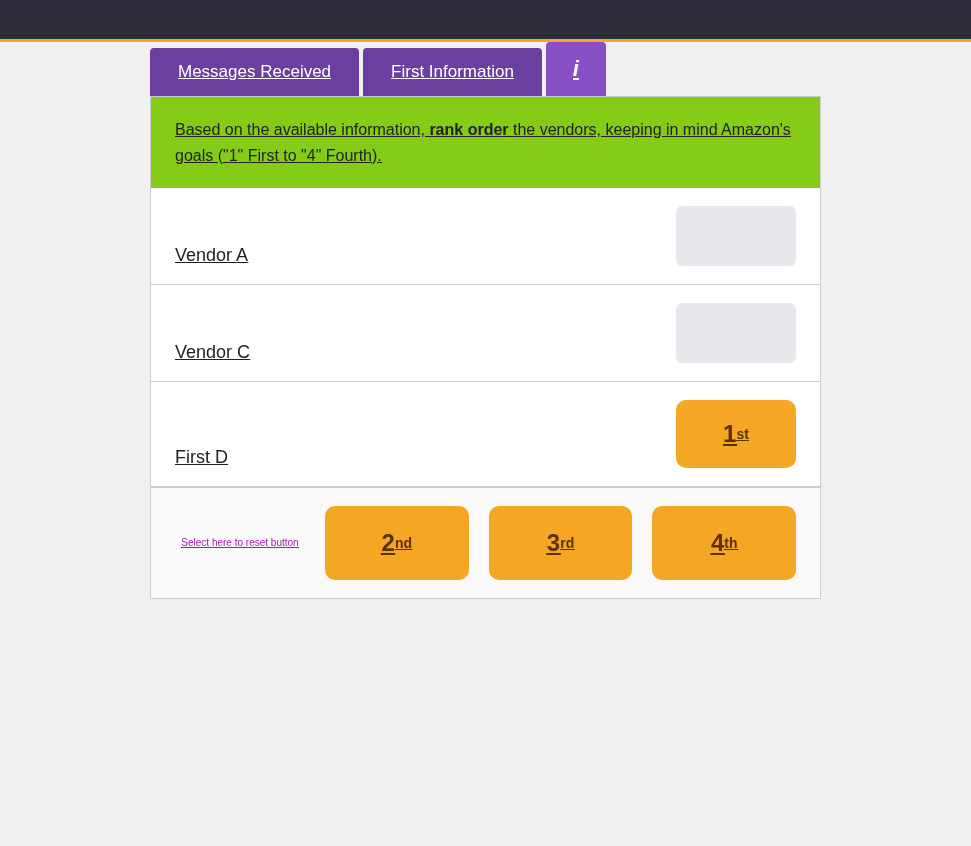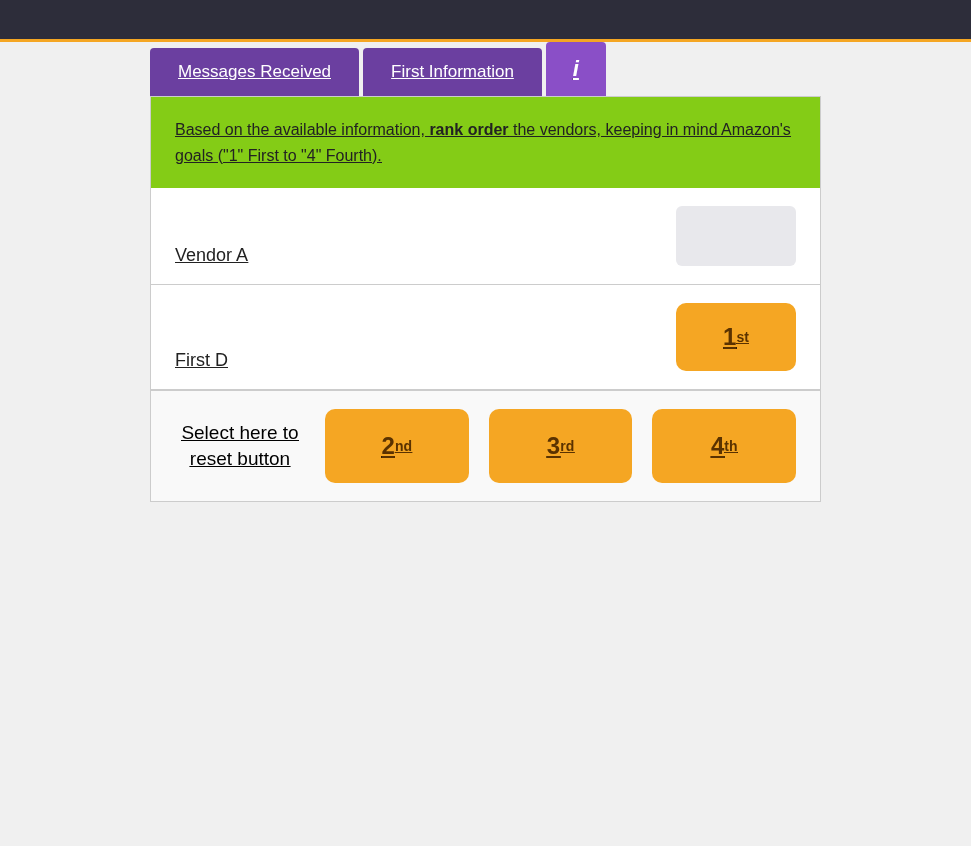--- a/index.html
+++ b/index.html
@@ -124,22 +124,22 @@
       display: flex;
       align-items: center;
       padding: 18px 24px;
       gap: 20px;
       background: #f9f9f9;
       border-top: 1px solid #ccc;
       min-height: 100px;
     }
 
     .reset-label {
-      font-size: 19px;
-      color: #000000;
+      font-size: 10px;
+      color: #a21caf;
       text-align: center;
       width: 130px;
       line-height: 1.4;
     }
 
     .rank-btn-bottom {
       width: 140px;
       height: 74px;
       background: #f5a623;
       border: none;
@@ -176,20 +176,24 @@
       Based on the available information, <strong>rank order</strong> the vendors, keeping in mind Amazon's goals ("1" First to "4" Fourth).<br>
     </span>
   </div>
 
   <div class="vendor-row">
     <span class="vendor-label">Vendor A</span>
     <div class="rank-box-empty"></div>
   </div>
 
 
+  <div class="vendor-row">
+    <span class="vendor-label">Vendor C</span>
+    <div class="rank-box-empty"></div>
+  </div>
 
   <div class="vendor-row">
     <span class="vendor-label">First D</span>
     <button class="rank-btn">1<sup>st</sup></button>
   </div>
 
   <div class="bottom-row">
     <span class="reset-label">Select here to reset button</span>
     <button class="rank-btn-bottom">2<sup>nd</sup></button>
     <button class="rank-btn-bottom">3<sup>rd</sup></button>

